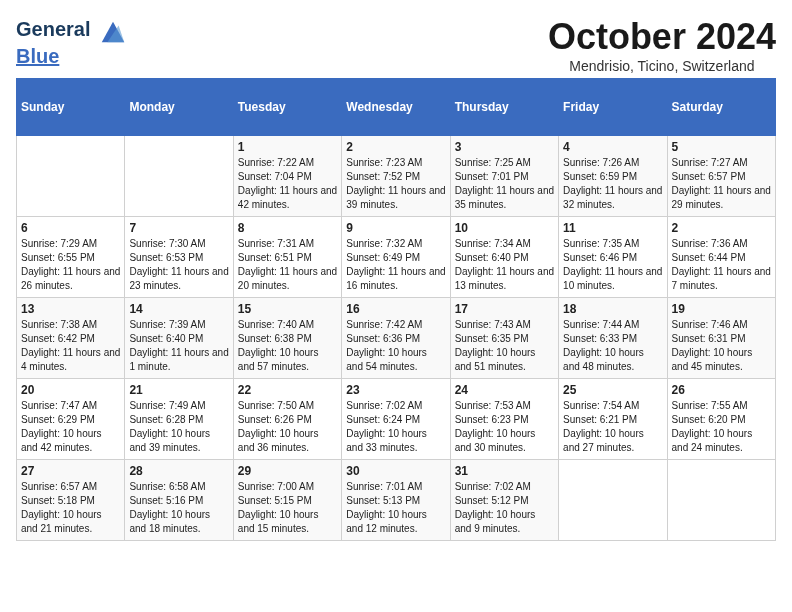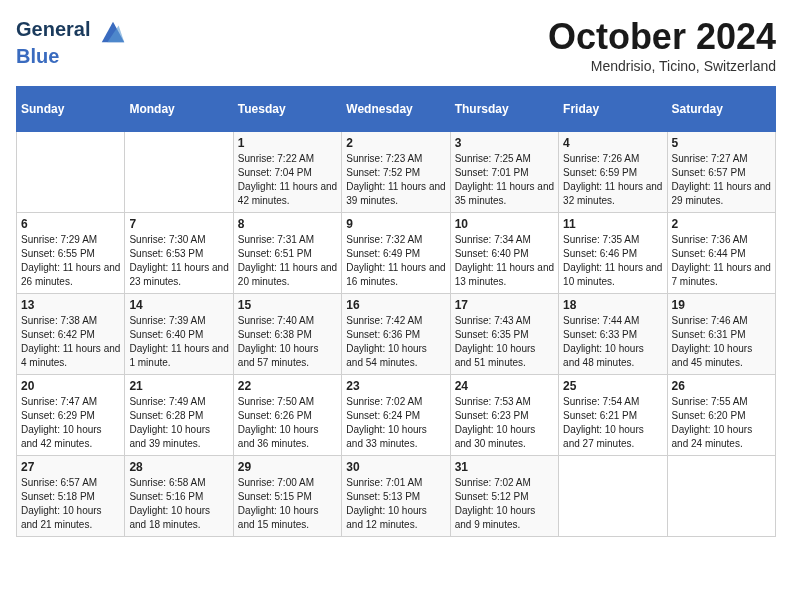--- a/index.html
+++ b/index.html
@@ -7,52 +7,52 @@
       font-family: Arial, sans-serif;
       background: #fff;
       width: 792px;
       min-height: 612px;
       padding: 16px;
     }
     .header {
       display: flex;
       justify-content: space-between;
       align-items: flex-start;
-      margin-bottom: 12px;
+      margin-bottom: 4px;
     }
     .logo {
       display: flex;
       align-items: center;
     }
     .logo-icon {
       width: 30px;
       height: 30px;
       margin-left: 2px;
     }
     .title-block {
-      text-align: right;
+      text-align: center;
     }
     .month-title {
       font-size: 36px;
       font-weight: bold;
       color: #1a1a1a;
     }
     .subtitle {
       font-size: 14px;
       color: #333;
     }
     table {
       width: 100%;
       border-collapse: collapse;
       font-size: 10.5px;
     }
     thead tr th {
       background-color: #3a6bbf;
       color: #fff;
-      padding: 15px 4px;
+      padding: 21px 4px;
       text-align: left;
       font-size: 12px;
       font-weight: bold;
       border: 1px solid #3a6bbf;
     }
     tbody tr td {
       border: 1px solid #d0d0d0;
       vertical-align: top;
       padding: 4px 4px;
       min-width: 100px;
@@ -86,21 +86,21 @@
       <div style="display:flex;align-items:center;">
         <div style="font-size:20px;font-weight:bold;color:#1a3a5c;line-height:1.1;">
           <span>General</span>
           <svg class="logo-icon" viewBox="0 0 32 32" width="28" height="28" style="display:inline-block;vertical-align:middle;margin-left:2px;">
             <polygon points="4,28 16,6 28,28" fill="#3a6bbf"></polygon>
             <polygon points="10,28 22,10 28,28" fill="#5a9ad4" opacity="0.6"></polygon>
           </svg>
         </div>
         <div></div>
       </div>
-      <div style="font-size:20px;font-weight:bold;color:#3a6bbf;line-height:1;">Blue</div>
+      <div style="font-size:20px;font-weight:bold;color:#3a6bbf;line-height:1;text-decoration:underline;">Blue</div>
     </div>
   </div>
   <div class="title-block">
     <div class="month-title">October 2024</div>
     <div class="subtitle">Mendrisio, Ticino, Switzerland</div>
   </div>
 </div>
 
 <table>
   <thead>

